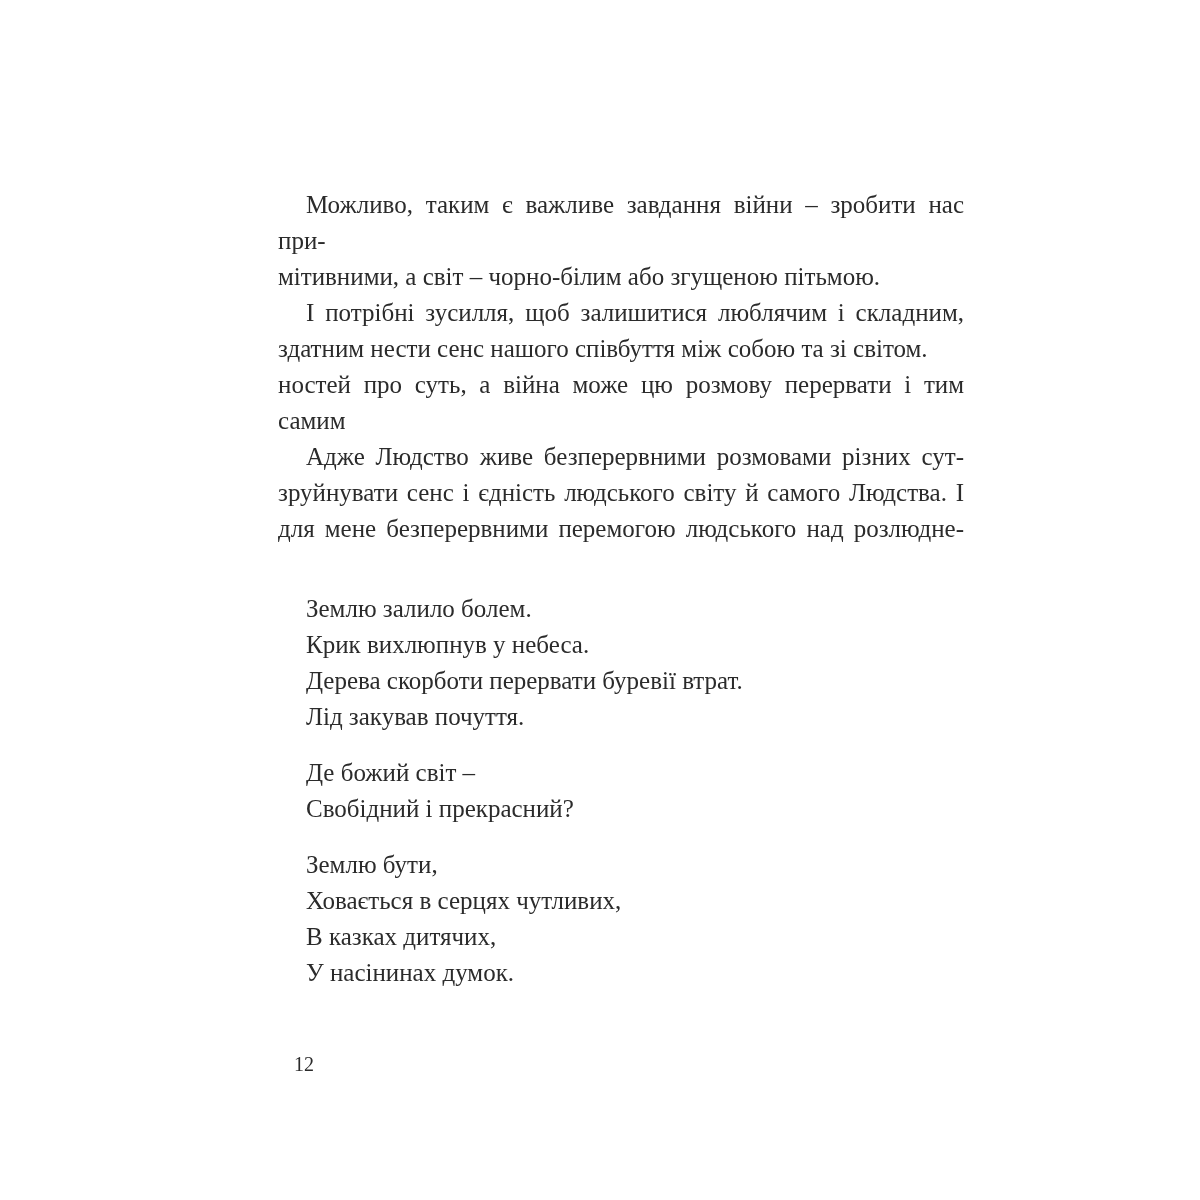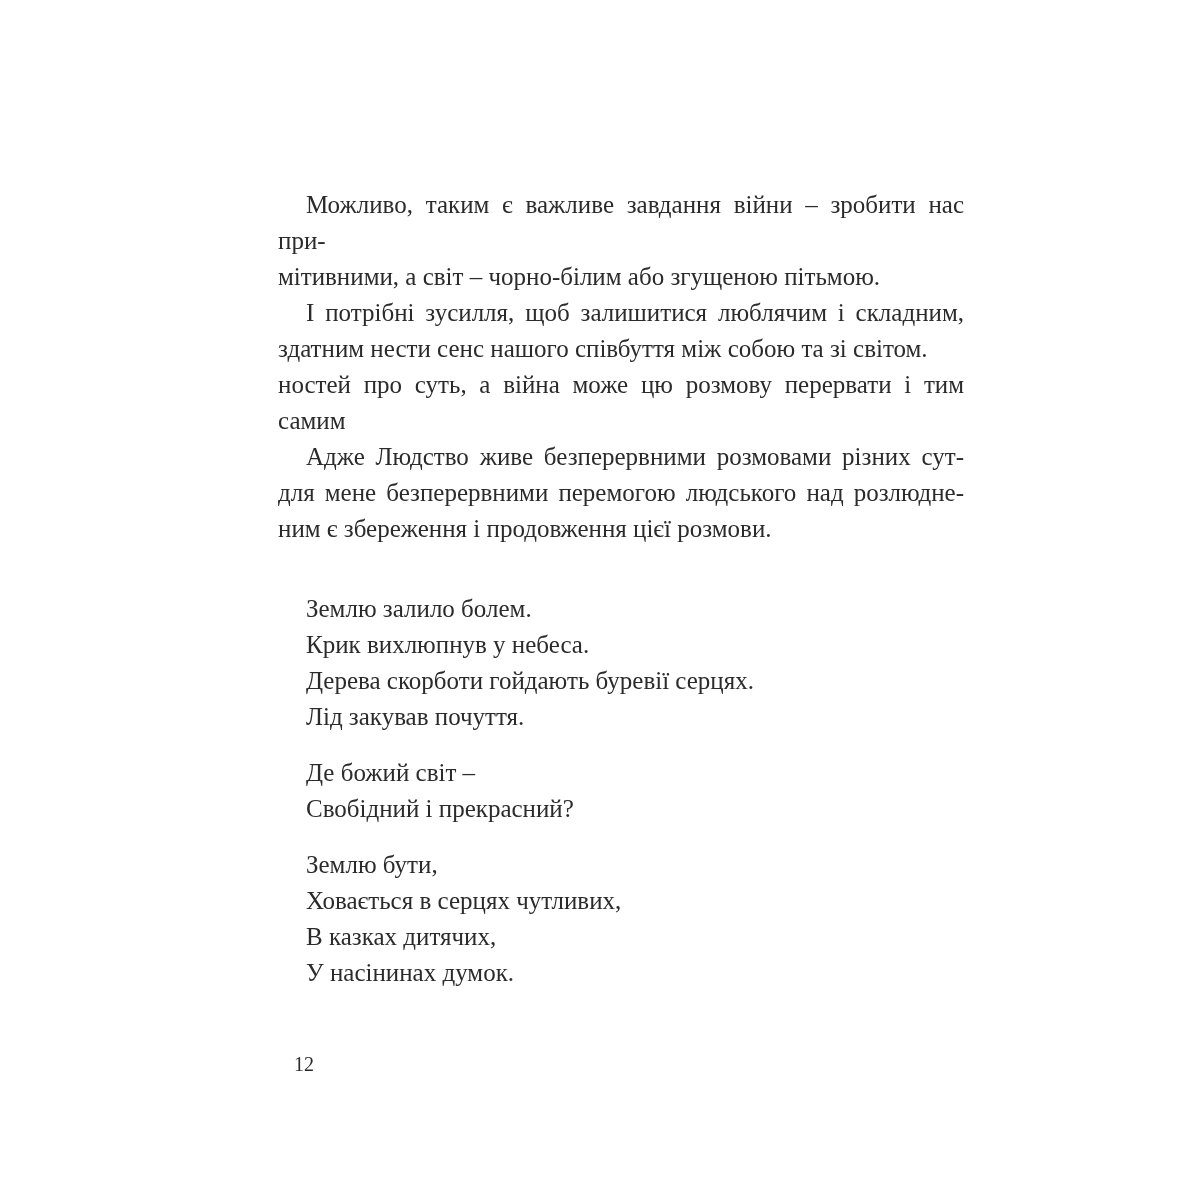--- a/index.html
+++ b/index.html
@@ -69,29 +69,29 @@
           <div class="line first">Можливо, таким є важливе завдання війни – зробити нас при-</div>
           <div class="line last">мітивними, а світ – чорно-білим або згущеною пітьмою.</div>
         </div>
         <div class="para">
           <div class="line first">І потрібні зусилля, щоб залишитися люблячим і складним,</div>
           <div class="line last">здатним нести сенс нашого співбуття між собою та зі світом.</div>
         </div>
         <div class="para">
           <div class="line">ностей про суть, а війна може цю розмову перервати і тим самим</div>
           <div class="line first">Адже Людство живе безперервними розмовами різних сут-</div>
+          <div class="line">зруйнувати сенс і єдність людського світу й самого Людства. І</div>
           <div class="line">для мене безперервними перемогою людського над розлюдне-</div>
-          <div class="line last">ним є збереження і продовження цієї розмови.</div>
         </div>
       </div>
     <div id="poem">
         <div class="stanza first">
           <div class="poem-line">Землю залило болем.</div>
           <div class="poem-line">Крик вихлюпнув у небеса.</div>
-          <div class="poem-line">Дерева скорботи гойдають буревії серцях.</div>
+          <div class="poem-line">Дерева скорботи перервати буревії втрат.</div>
           <div class="poem-line">Лід закував почуття.</div>
         </div>
         <div class="stanza">
           <div class="poem-line">Де божий світ –</div>
           <div class="poem-line">Свобідний і прекрасний?</div>
         </div>
         <div class="stanza">
           <div class="poem-line">Землю бути,</div>
           <div class="poem-line">Ховається в серцях чутливих,</div>
           <div class="poem-line">В казках дитячих,</div>

